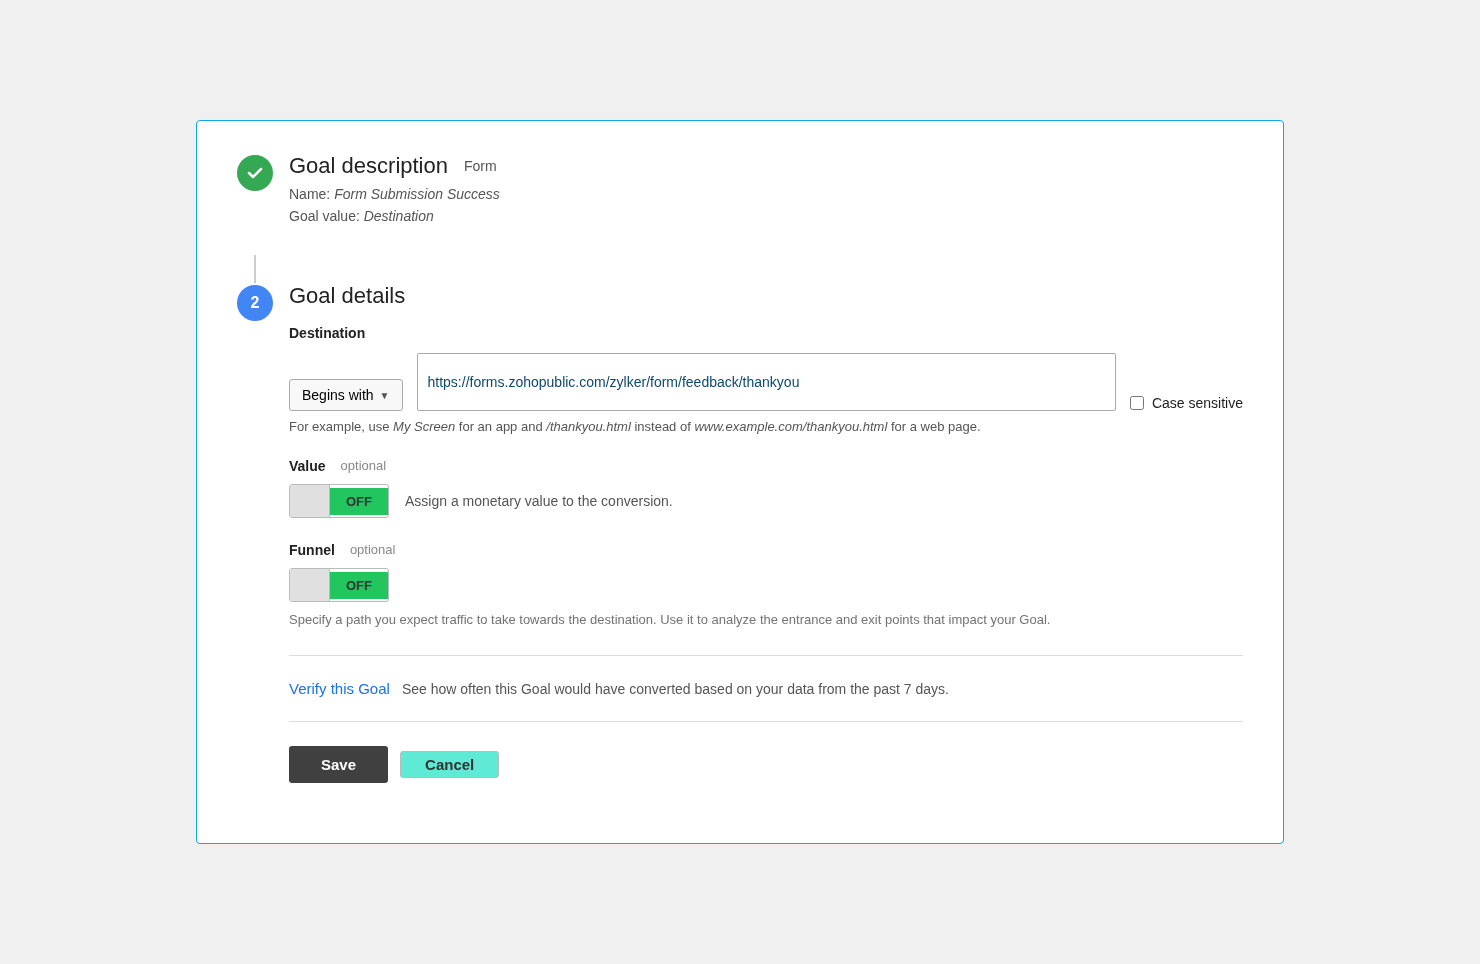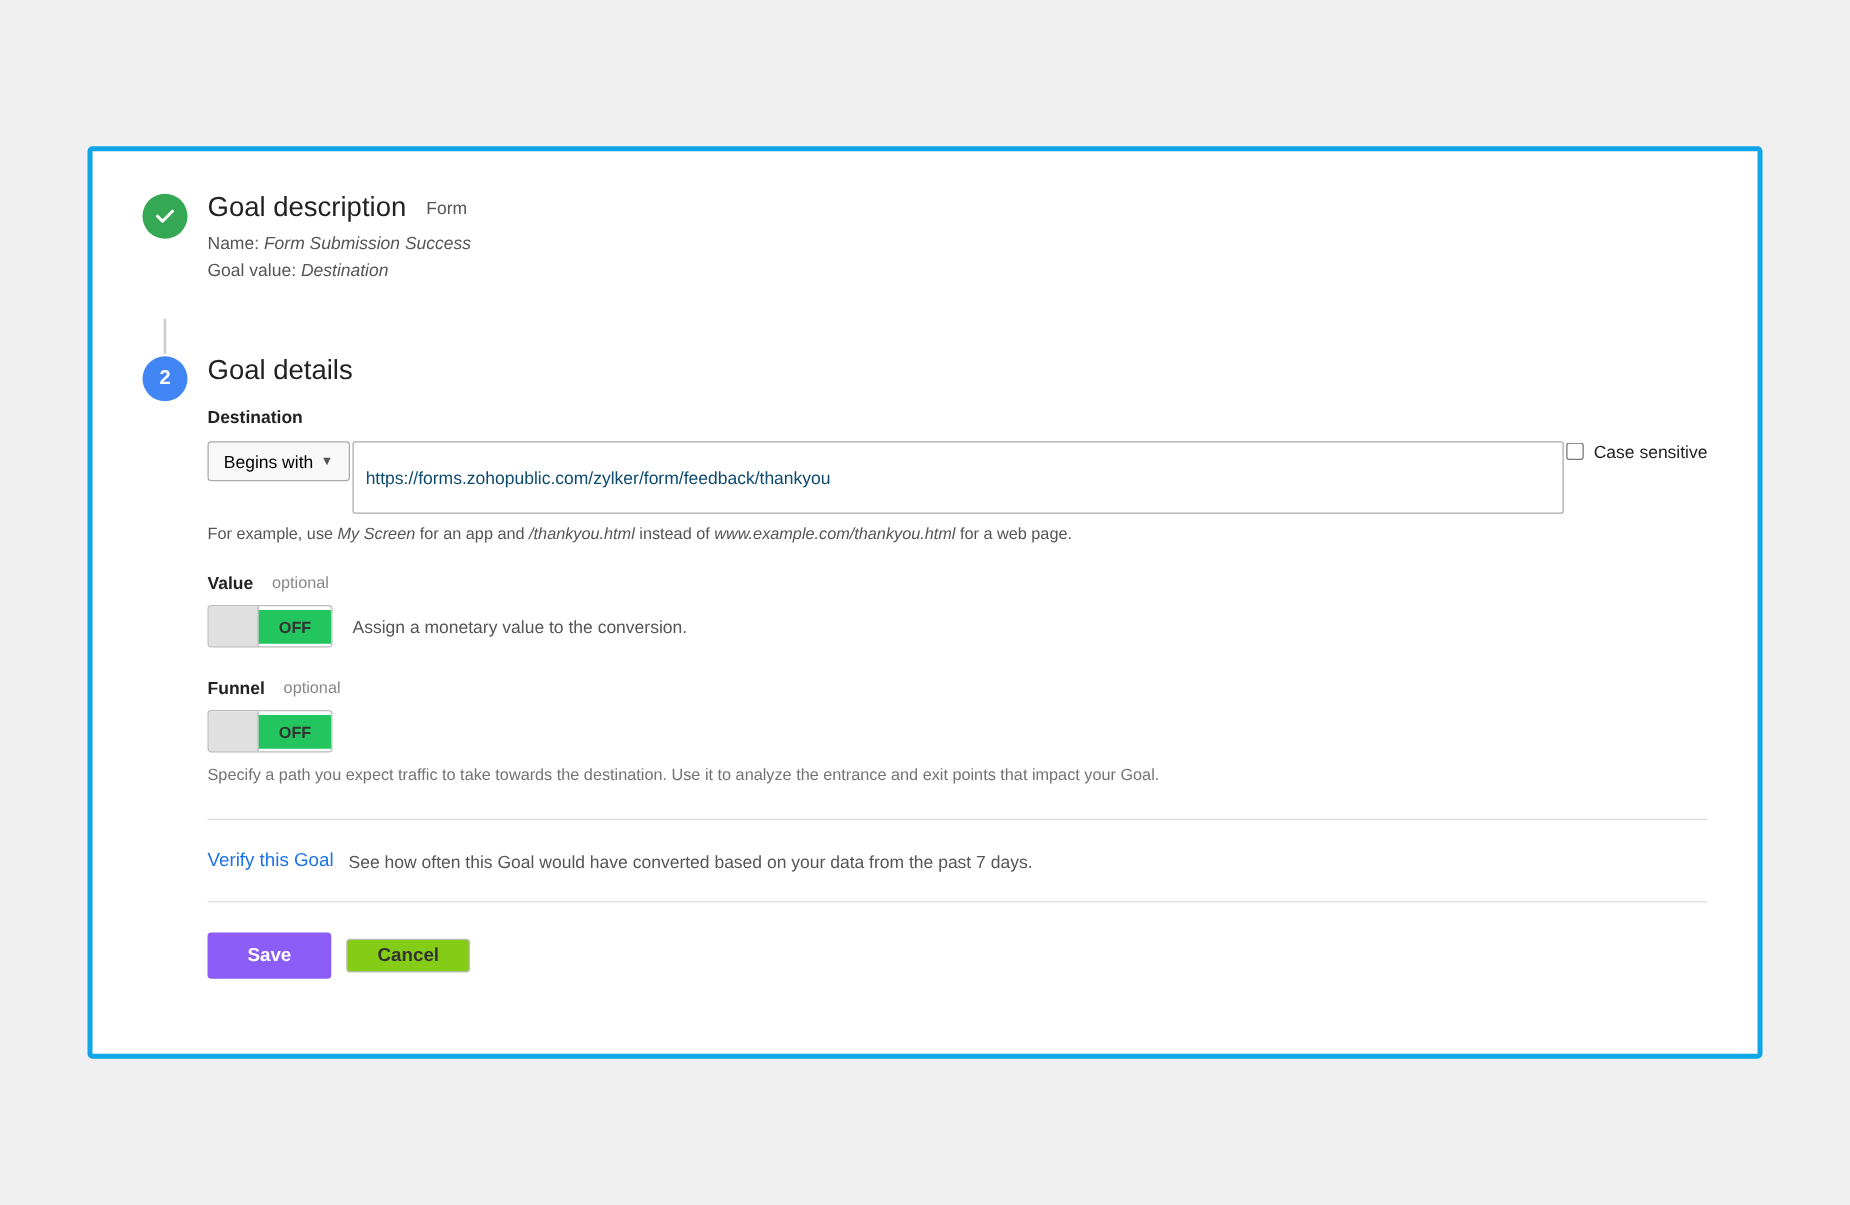--- a/index.html
+++ b/index.html
@@ -6,23 +6,23 @@
     body {
       font-family: Arial, sans-serif;
       background: #f0f0f0;
       display: flex;
       justify-content: center;
       align-items: center;
       min-height: 100vh;
     }
     .card {
       background: #fff;
-      border: 4px solid #0ea5e9;
+      border: 1px solid #0ea5e9;
       border-radius: 4px;
-      width: 1340px;
+      width: 1088px;
       padding: 32px 40px 32px 40px;
     }
     
     .step-section {
       display: flex;
       align-items: flex-start;
       margin-bottom: 28px;
     }
     .step-icon {
       flex-shrink: 0;
@@ -91,22 +91,22 @@
     }
     
     .section-label {
       font-size: 14px;
       font-weight: 700;
       color: #222;
       margin-bottom: 12px;
     }
     .destination-row {
       display: flex;
-      align-items: flex-start;
-      gap: 2px;
+      align-items: flex-end;
+      gap: 14px;
       margin-bottom: 8px;
     }
     .begins-with-btn {
       display: flex;
       align-items: center;
       gap: 6px;
       border: 1px solid #aaa;
       background: #f8f8f8;
       border-radius: 3px;
       padding: 7px 12px;
@@ -229,31 +229,31 @@
       color: #555;
     }
     
     .action-row {
       display: flex;
       align-items: center;
       gap: 12px;
       margin-top: 24px;
     }
     .save-btn {
-      background: #8b5cf6;
+      background: #404040;
       color: #fff;
       border: none;
       border-radius: 3px;
       padding: 10px 32px;
       font-size: 15px;
       font-weight: 700;
       cursor: pointer;
     }
     .cancel-btn {
-      background: #84cc16;
+      background: #5eead4;
       color: #333;
       border: 1px solid #bbb;
       border-radius: 3px;
       padding: 4px 24px;
       font-size: 15px;
       font-weight: 700;
       cursor: pointer;
     }
   </style>
 </head>

